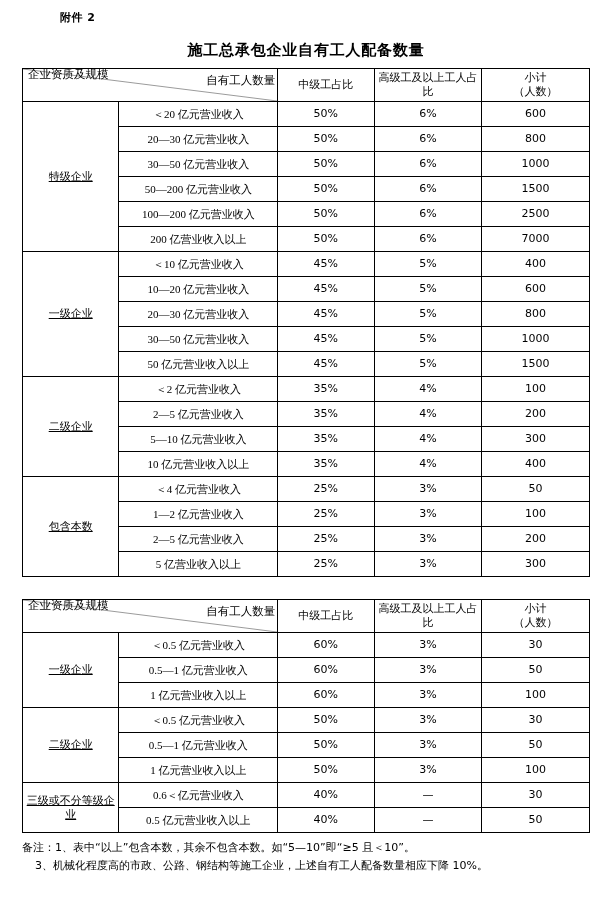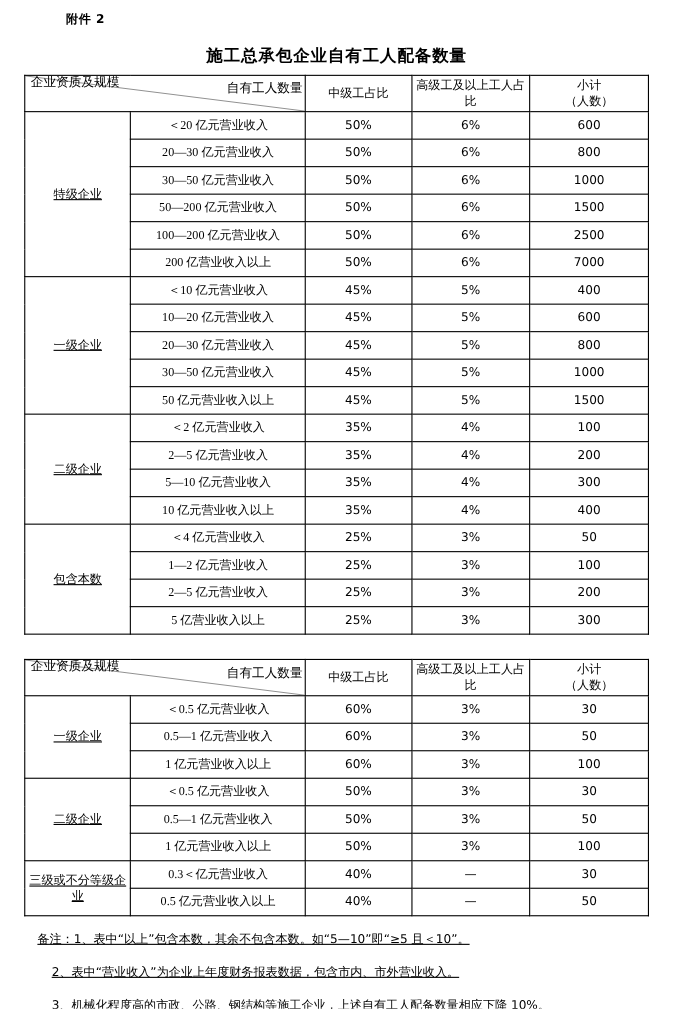--- a/index.html
+++ b/index.html
@@ -91,24 +91,23 @@
   }
   .spacer {
     height: 22px;
   }
   .notes {
     margin-top: 6px;
     font-size: 11px;
     line-height: 18px;
   }
   .notes p {
-    margin: 12px;
+    margin: 0;
     text-indent: 0;
     white-space: nowrap;
-    text-decoration: underline;
   }
   .notes p.indent {
     padding-left: 13px;
   }
 </style>
 </head>
 <body>
 
 <div class="page">
 
@@ -332,34 +331,33 @@
       </tr>
       <tr>
         <td class="scale-cell">1 亿元营业收入以上</td>
         <td>50%</td>
         <td>3%</td>
         <td>100</td>
       </tr>
 
       <tr>
         <td class="grade-cell" rowspan="2">三级或不分等级企业</td>
-        <td class="scale-cell">0.3＜亿元营业收入</td>
+        <td class="scale-cell">0.6＜亿元营业收入</td>
         <td>40%</td>
         <td>—</td>
         <td>30</td>
       </tr>
       <tr>
         <td class="scale-cell">0.5 亿元营业收入以上</td>
         <td>40%</td>
         <td>—</td>
         <td>50</td>
       </tr>
     </tbody>
   </table>
 
   <div class="notes">
     <p>备注：1、表中“以上”包含本数，其余不包含本数。如“5—10”即“≥5 且＜10”。</p>
-    <p class="indent">2、表中“营业收入”为企业上年度财务报表数据，包含市内、市外营业收入。</p>
     <p class="indent">3、机械化程度高的市政、公路、钢结构等施工企业，上述自有工人配备数量相应下降 10%。</p>
 
   </div>
 
 </div>
 
 </body></html>

